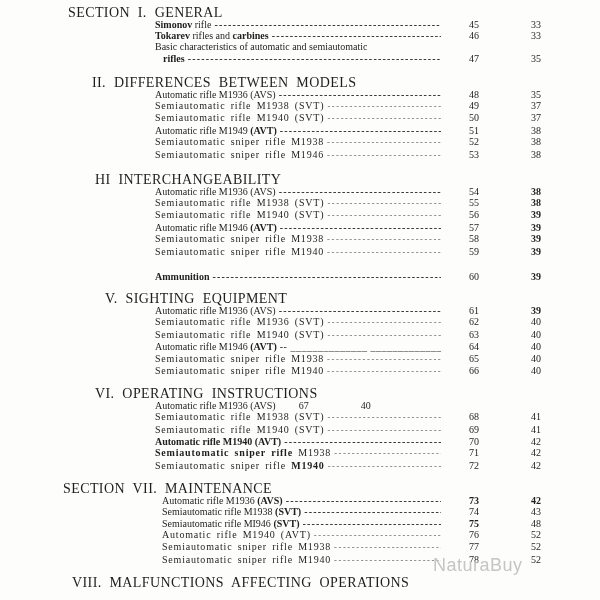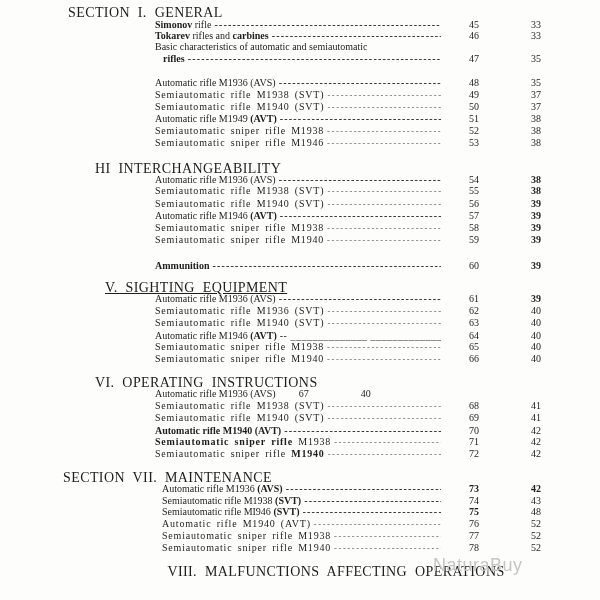--- a/index.html
+++ b/index.html
@@ -14,24 +14,24 @@
   .sec:first-child{margin-top:0;}
   .sec:nth-child(n+5){margin-top:11px;}
   .hd{
     font-size:14px;line-height:11.5px;
     letter-spacing:.4px;word-spacing:4px;white-space:nowrap;
   }
   .sec-0 .hd{margin-left:68px;}
   .sec-1 .hd{margin-left:92px;}
   .sec-2 .hd{margin-left:95px;}
   .sec-3 .hd{margin-left:97px;}
-  .sec-4 .hd{margin-left:105px;text-decoration:underline;}
+  .sec-4 .hd{margin-left:105px;}
   .sec-5 .hd{margin-left:95px;}
   .sec-6 .hd{margin-left:63px;}
-  .sec-7 .hd{margin-left:72px;text-align:center;}
+  .sec-7 .hd{margin-left:72px;}
   .row{
     display:flex;align-items:baseline;
     font-size:10px;line-height:11.4px;
     padding-left:155px;padding-right:34px;
   }
   .sec-6 .row{padding-left:162px;}
   .row.cont{padding-left:163px;}
   .row.sp .txt{letter-spacing:.8px;word-spacing:2px;}
   .txt{white-space:nowrap;flex:none;}
   .b{font-weight:700;}
@@ -78,20 +78,21 @@
           <span class="pg"></span>
         </div>
         <div class="row cont">
           <span class="txt"><span class="b">rifles</span></span>
           <span class="ldr ldr-bold">--------------------------------------------------------------------------------</span>
           <span class="para">47</span>
           <span class="pg">35</span>
         </div>
       </div>
       <div class="sec sec-1">
+        <div class="hd">II. DIFFERENCES BETWEEN MODELS</div>
         <div class="row">
           <span class="txt"><span>Automatic rifle M1936 (AVS) </span></span>
           <span class="ldr ldr-bold">--------------------------------------------------------------------------------</span>
           <span class="para">48</span>
           <span class="pg">35</span>
         </div>
         <div class="row sp">
           <span class="txt"><span>Semiautomatic rifle M1938 (SVT)</span></span>
           <span class="ldr ldr-thin">--------------------------------------------------------------------------------</span>
           <span class="para">49</span>

